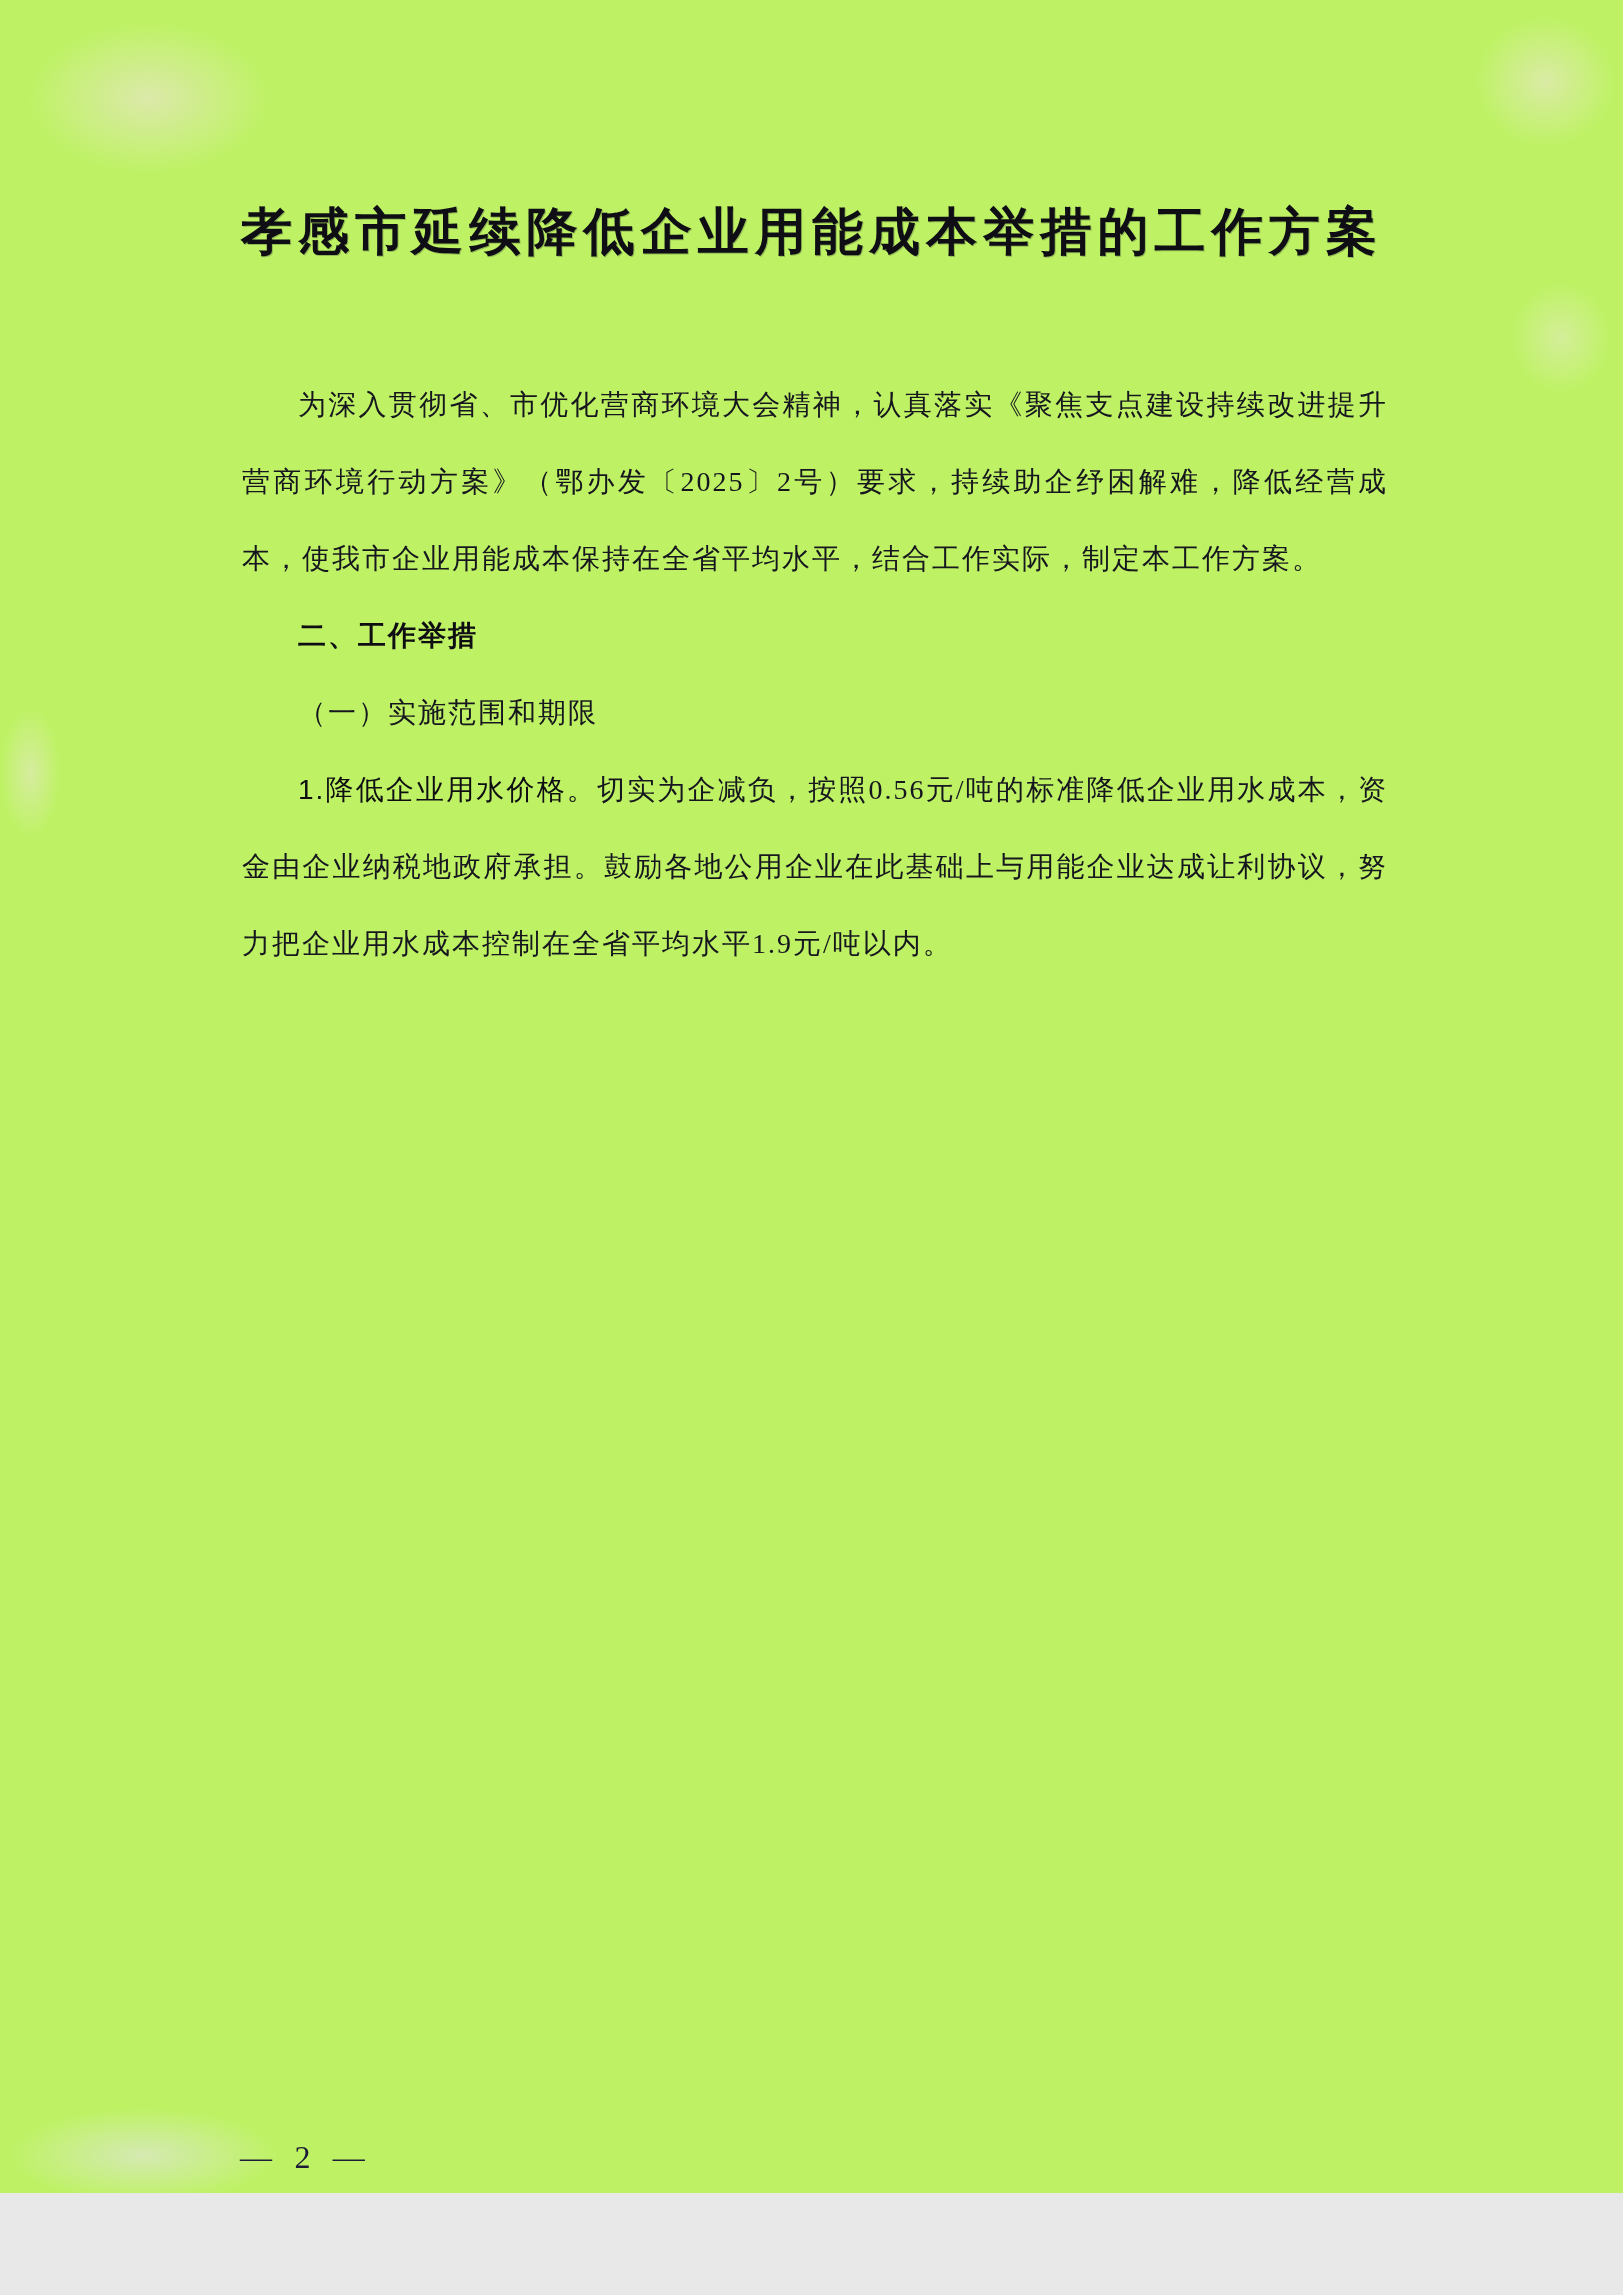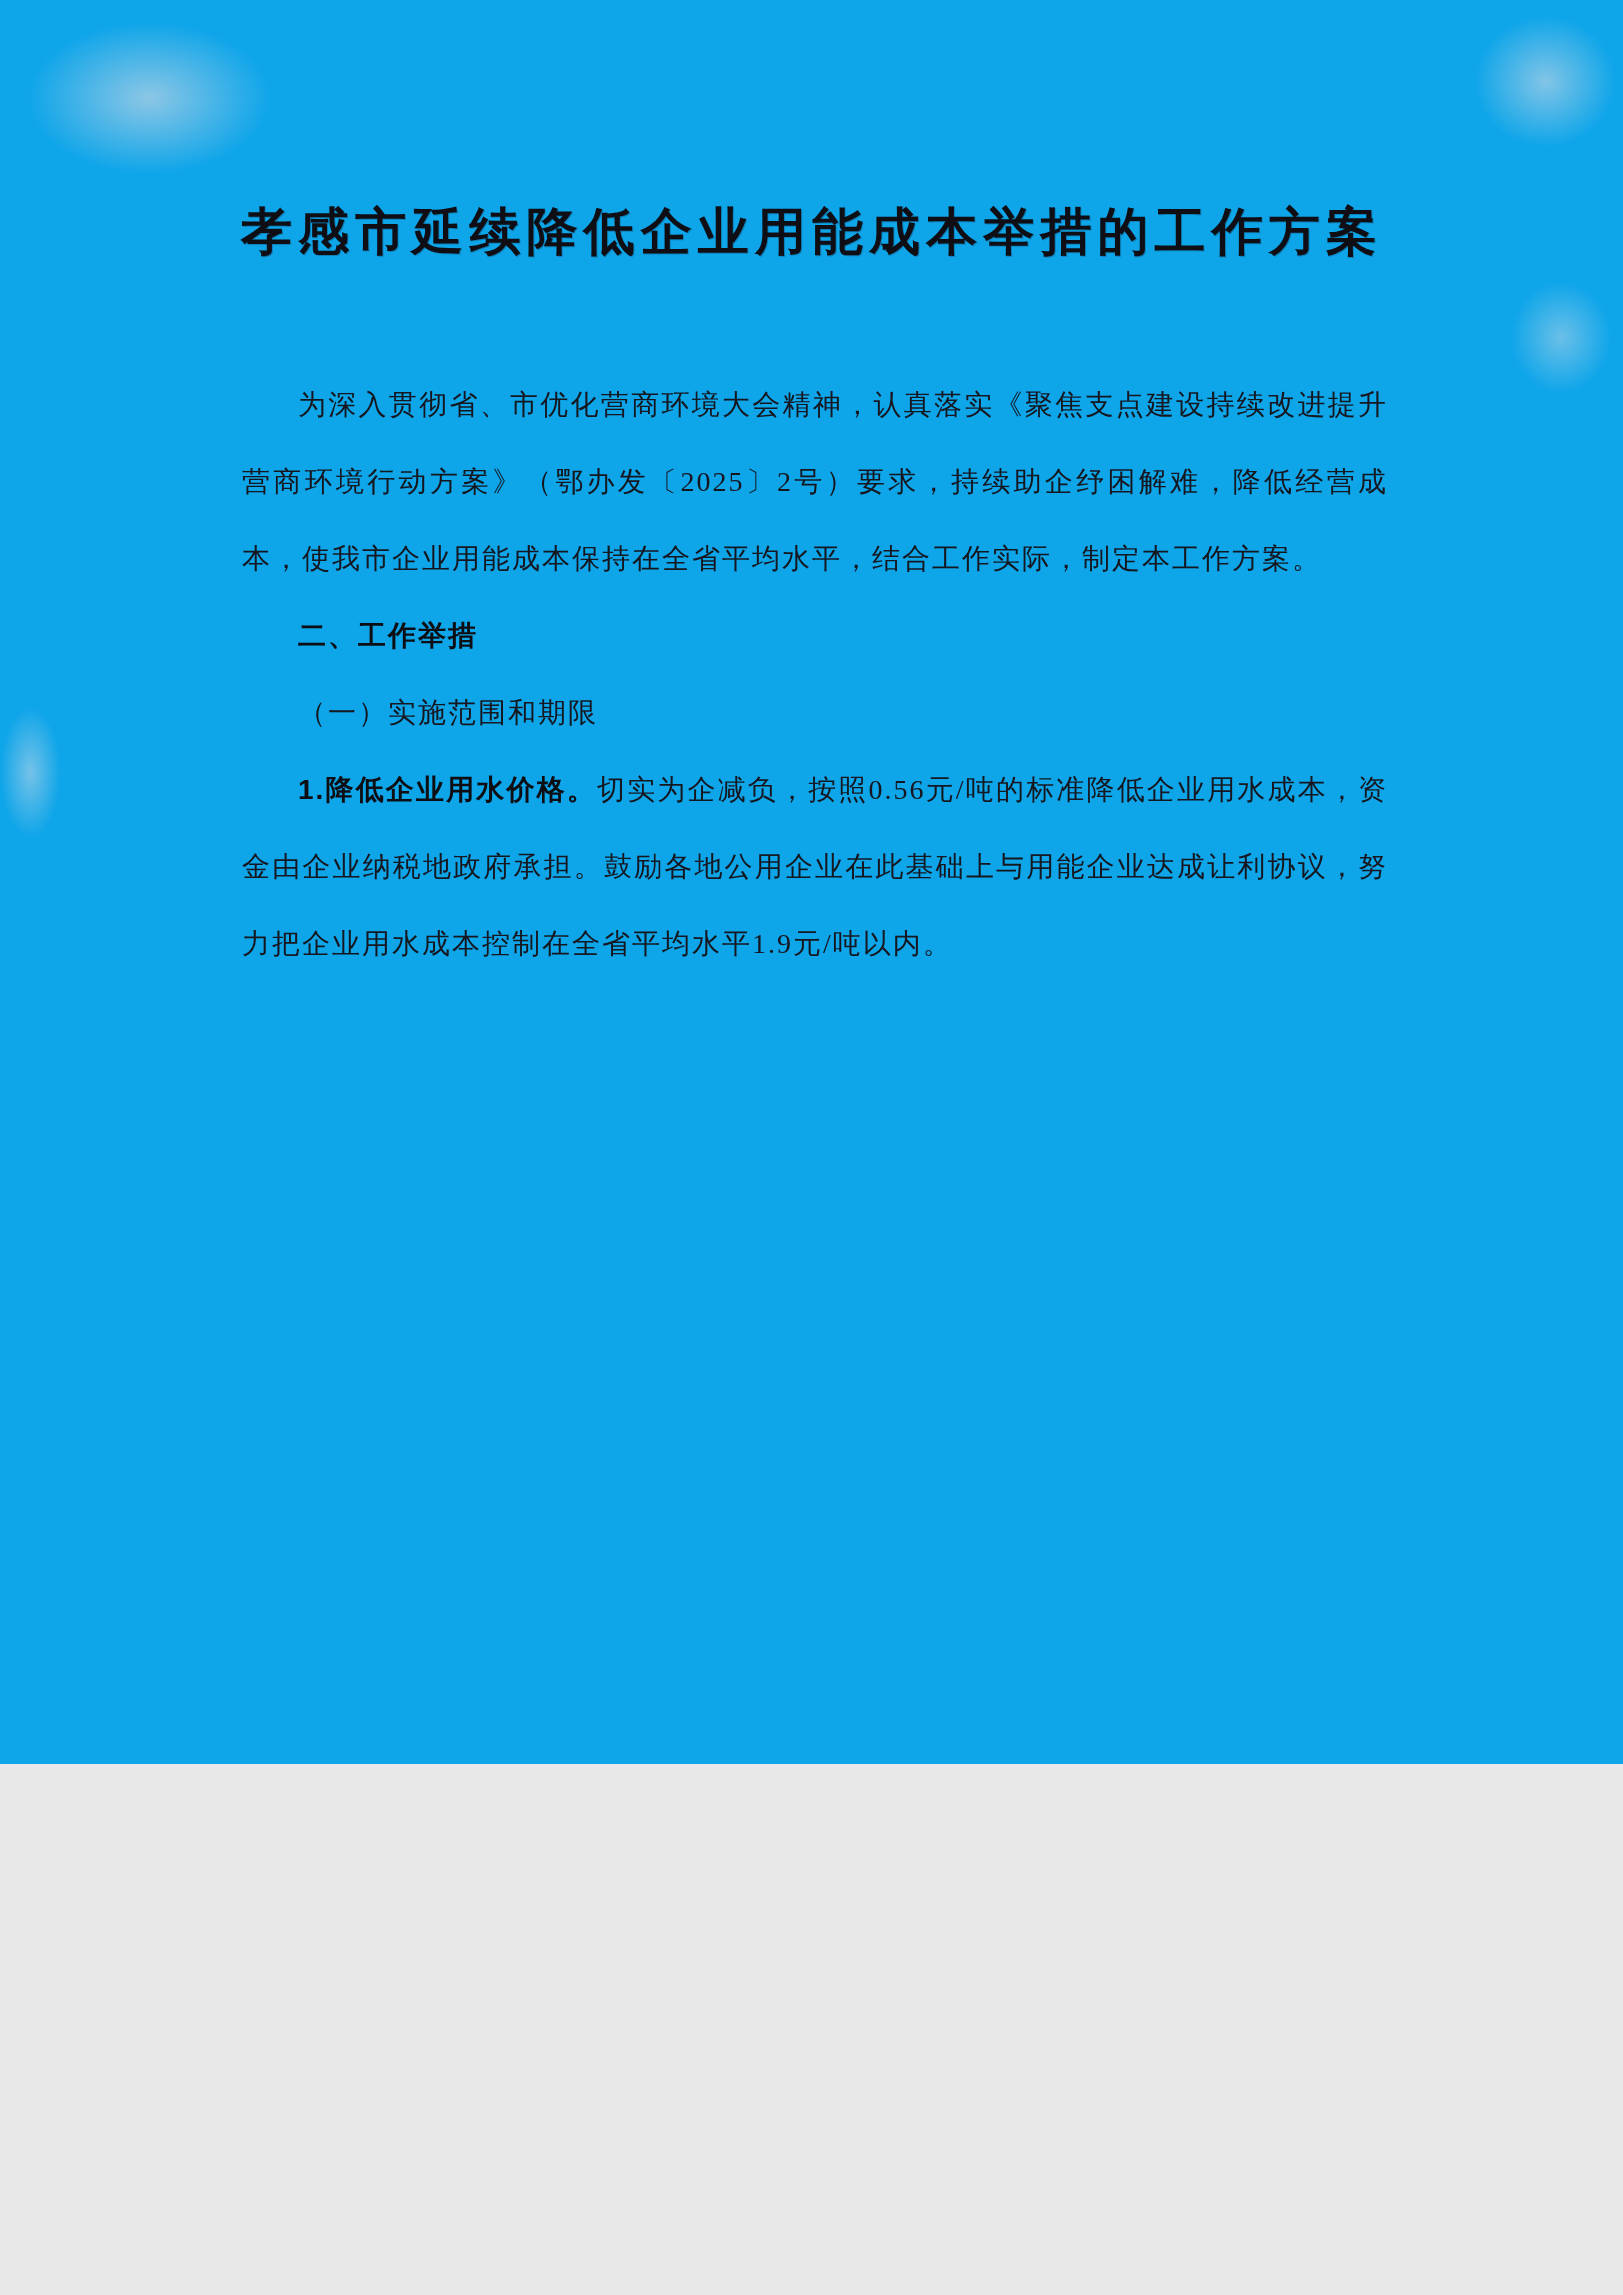--- a/index.html
+++ b/index.html
@@ -3,22 +3,22 @@
 <meta charset="utf-8">
 <style>
   html, body {
     margin: 0;
     padding: 0;
     background: #e8e8e8;
   }
   .page {
     position: relative;
     width: 1624px;
-    height: 1764px;
-    background: #0ea5e9;
+    height: 2193px;
+    background: #bef264;
     overflow: hidden;
     font-family: "Liberation Serif", "DejaVu Serif", serif;
     color: #16161e;
   }
   .doc-title {
     position: absolute;
     top: 198px;
     left: 0;
     width: 100%;
     text-align: center;
@@ -47,21 +47,21 @@
   .sec-heading {
     font-family: "Liberation Sans", "DejaVu Sans", sans-serif;
     font-weight: bold;
     color: #0d0d12;
   }
   .sub-heading {
     font-weight: normal;
   }
   .item-lead {
     font-family: "Liberation Sans", "DejaVu Sans", sans-serif;
-    font-weight: bold;
+    font-weight: normal;
     color: #0d0d12;
   }
   .page-num {
     position: absolute;
     left: 240px;
     top: 2139px;
     font-size: 32px;
     letter-spacing: 7.2px;
     color: #1c1c38;
     font-family: "Liberation Serif", "DejaVu Serif", serif;

